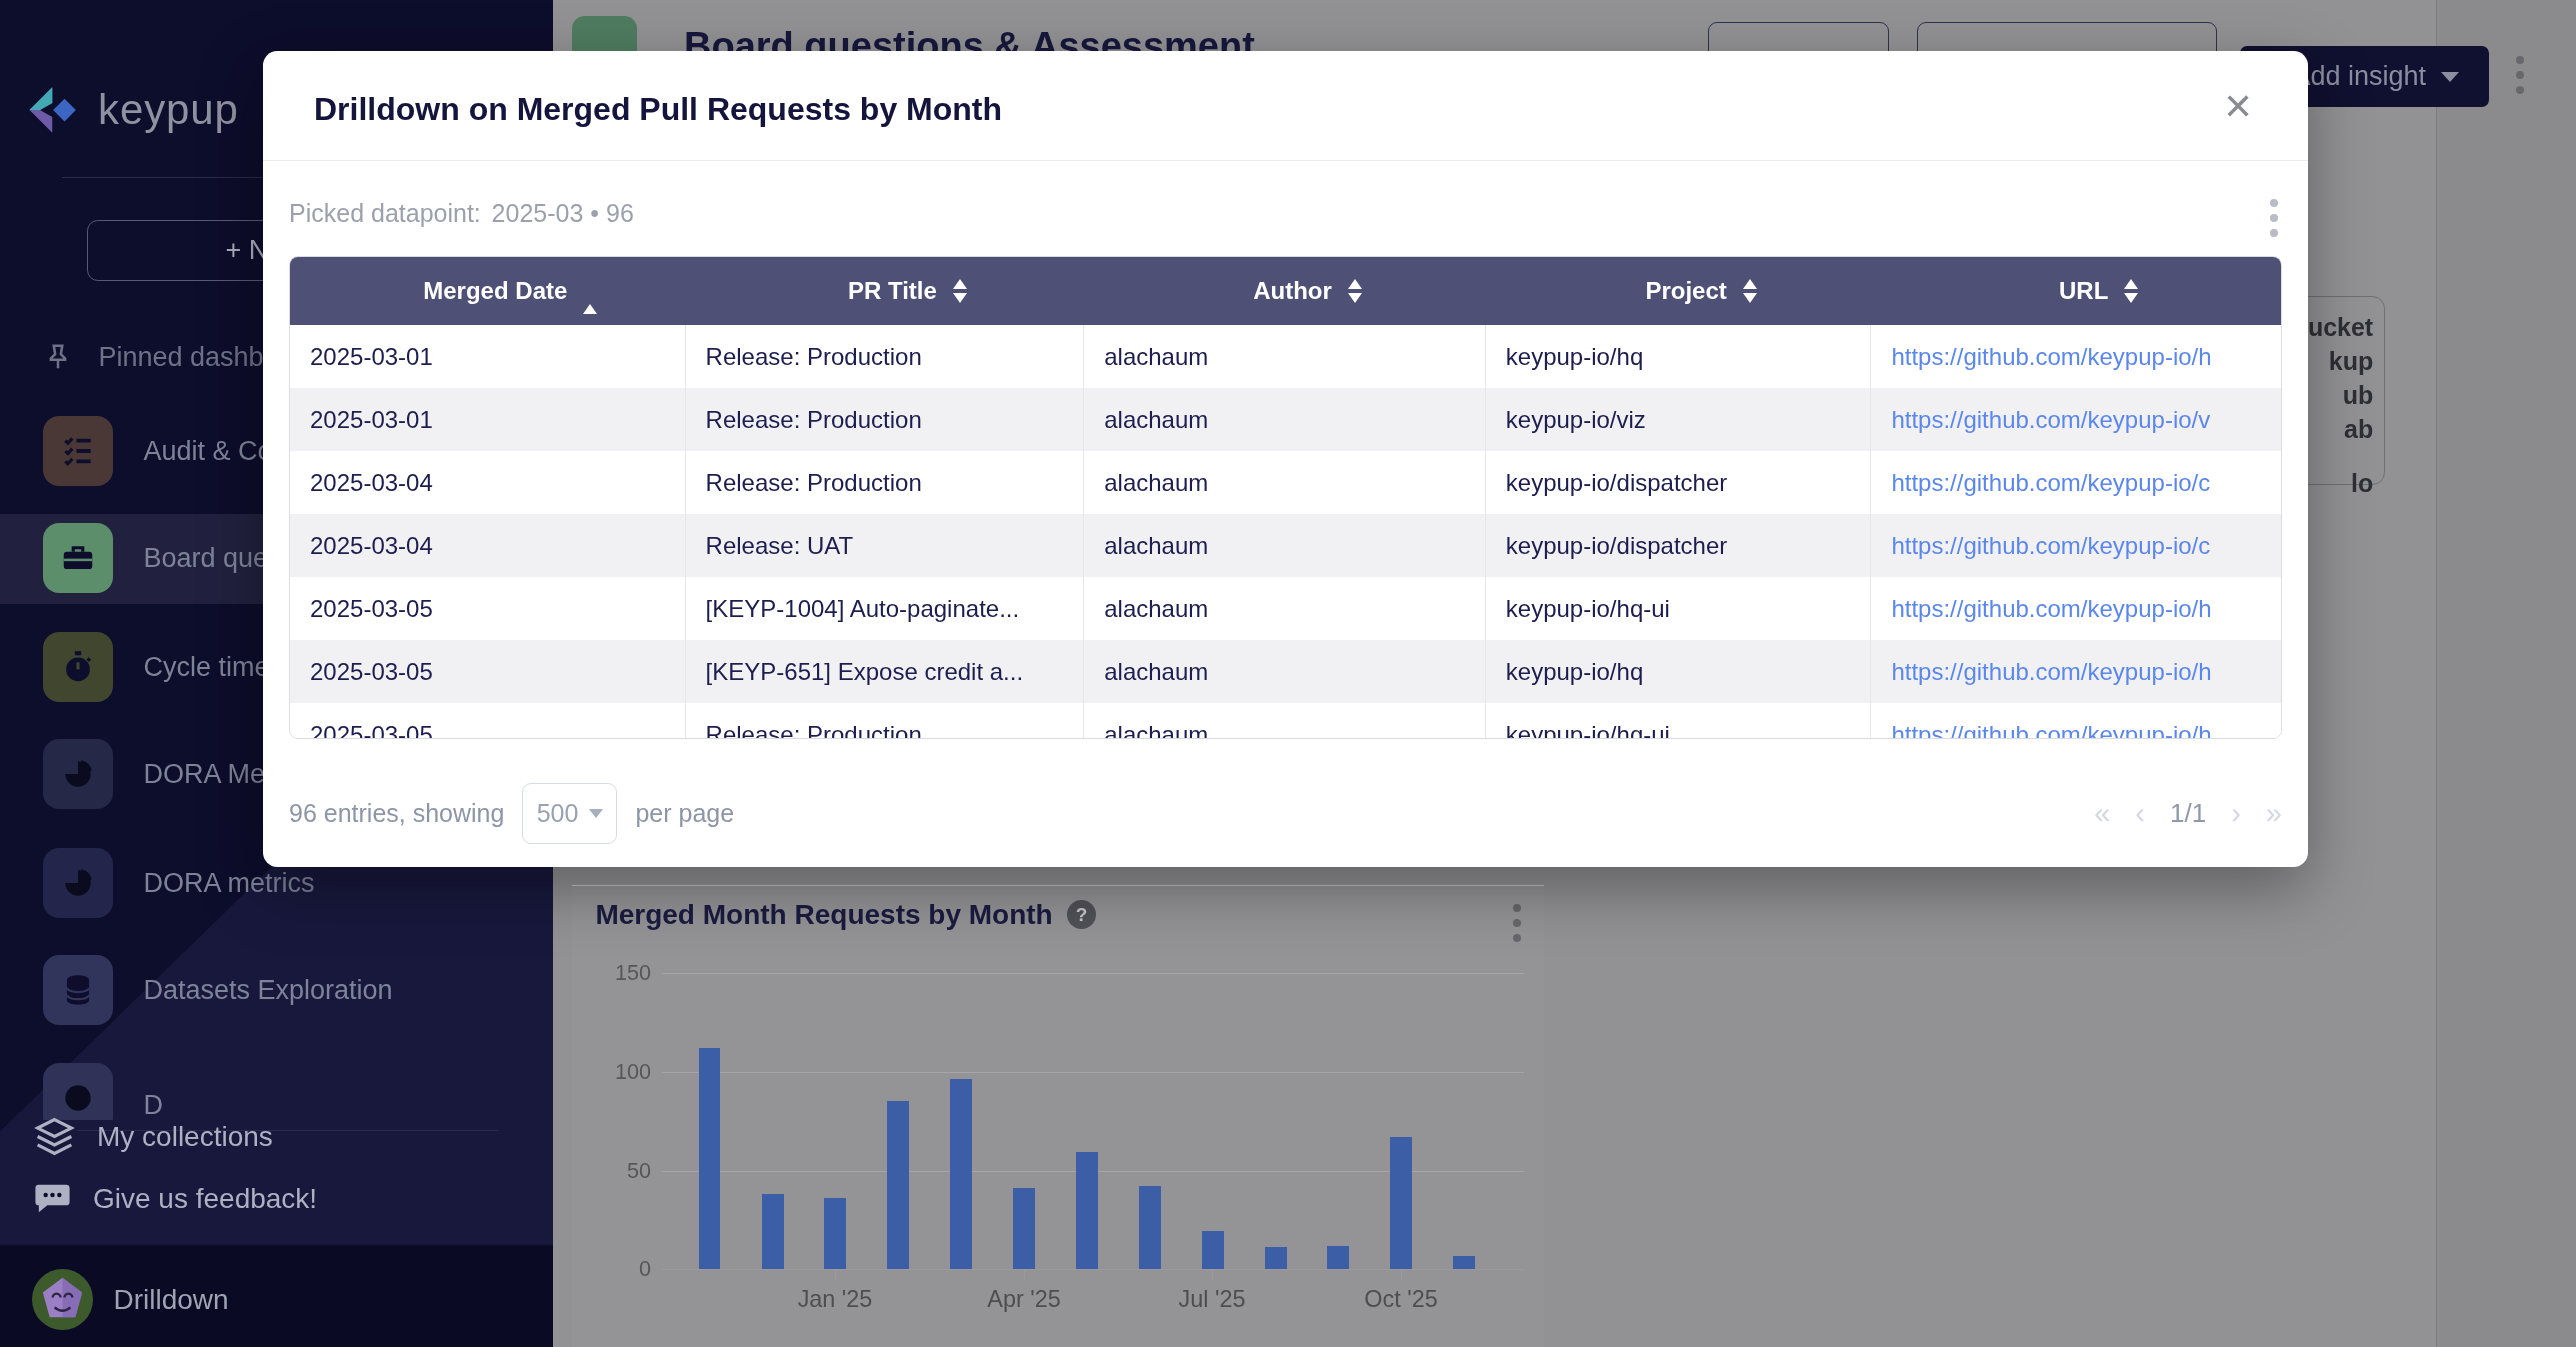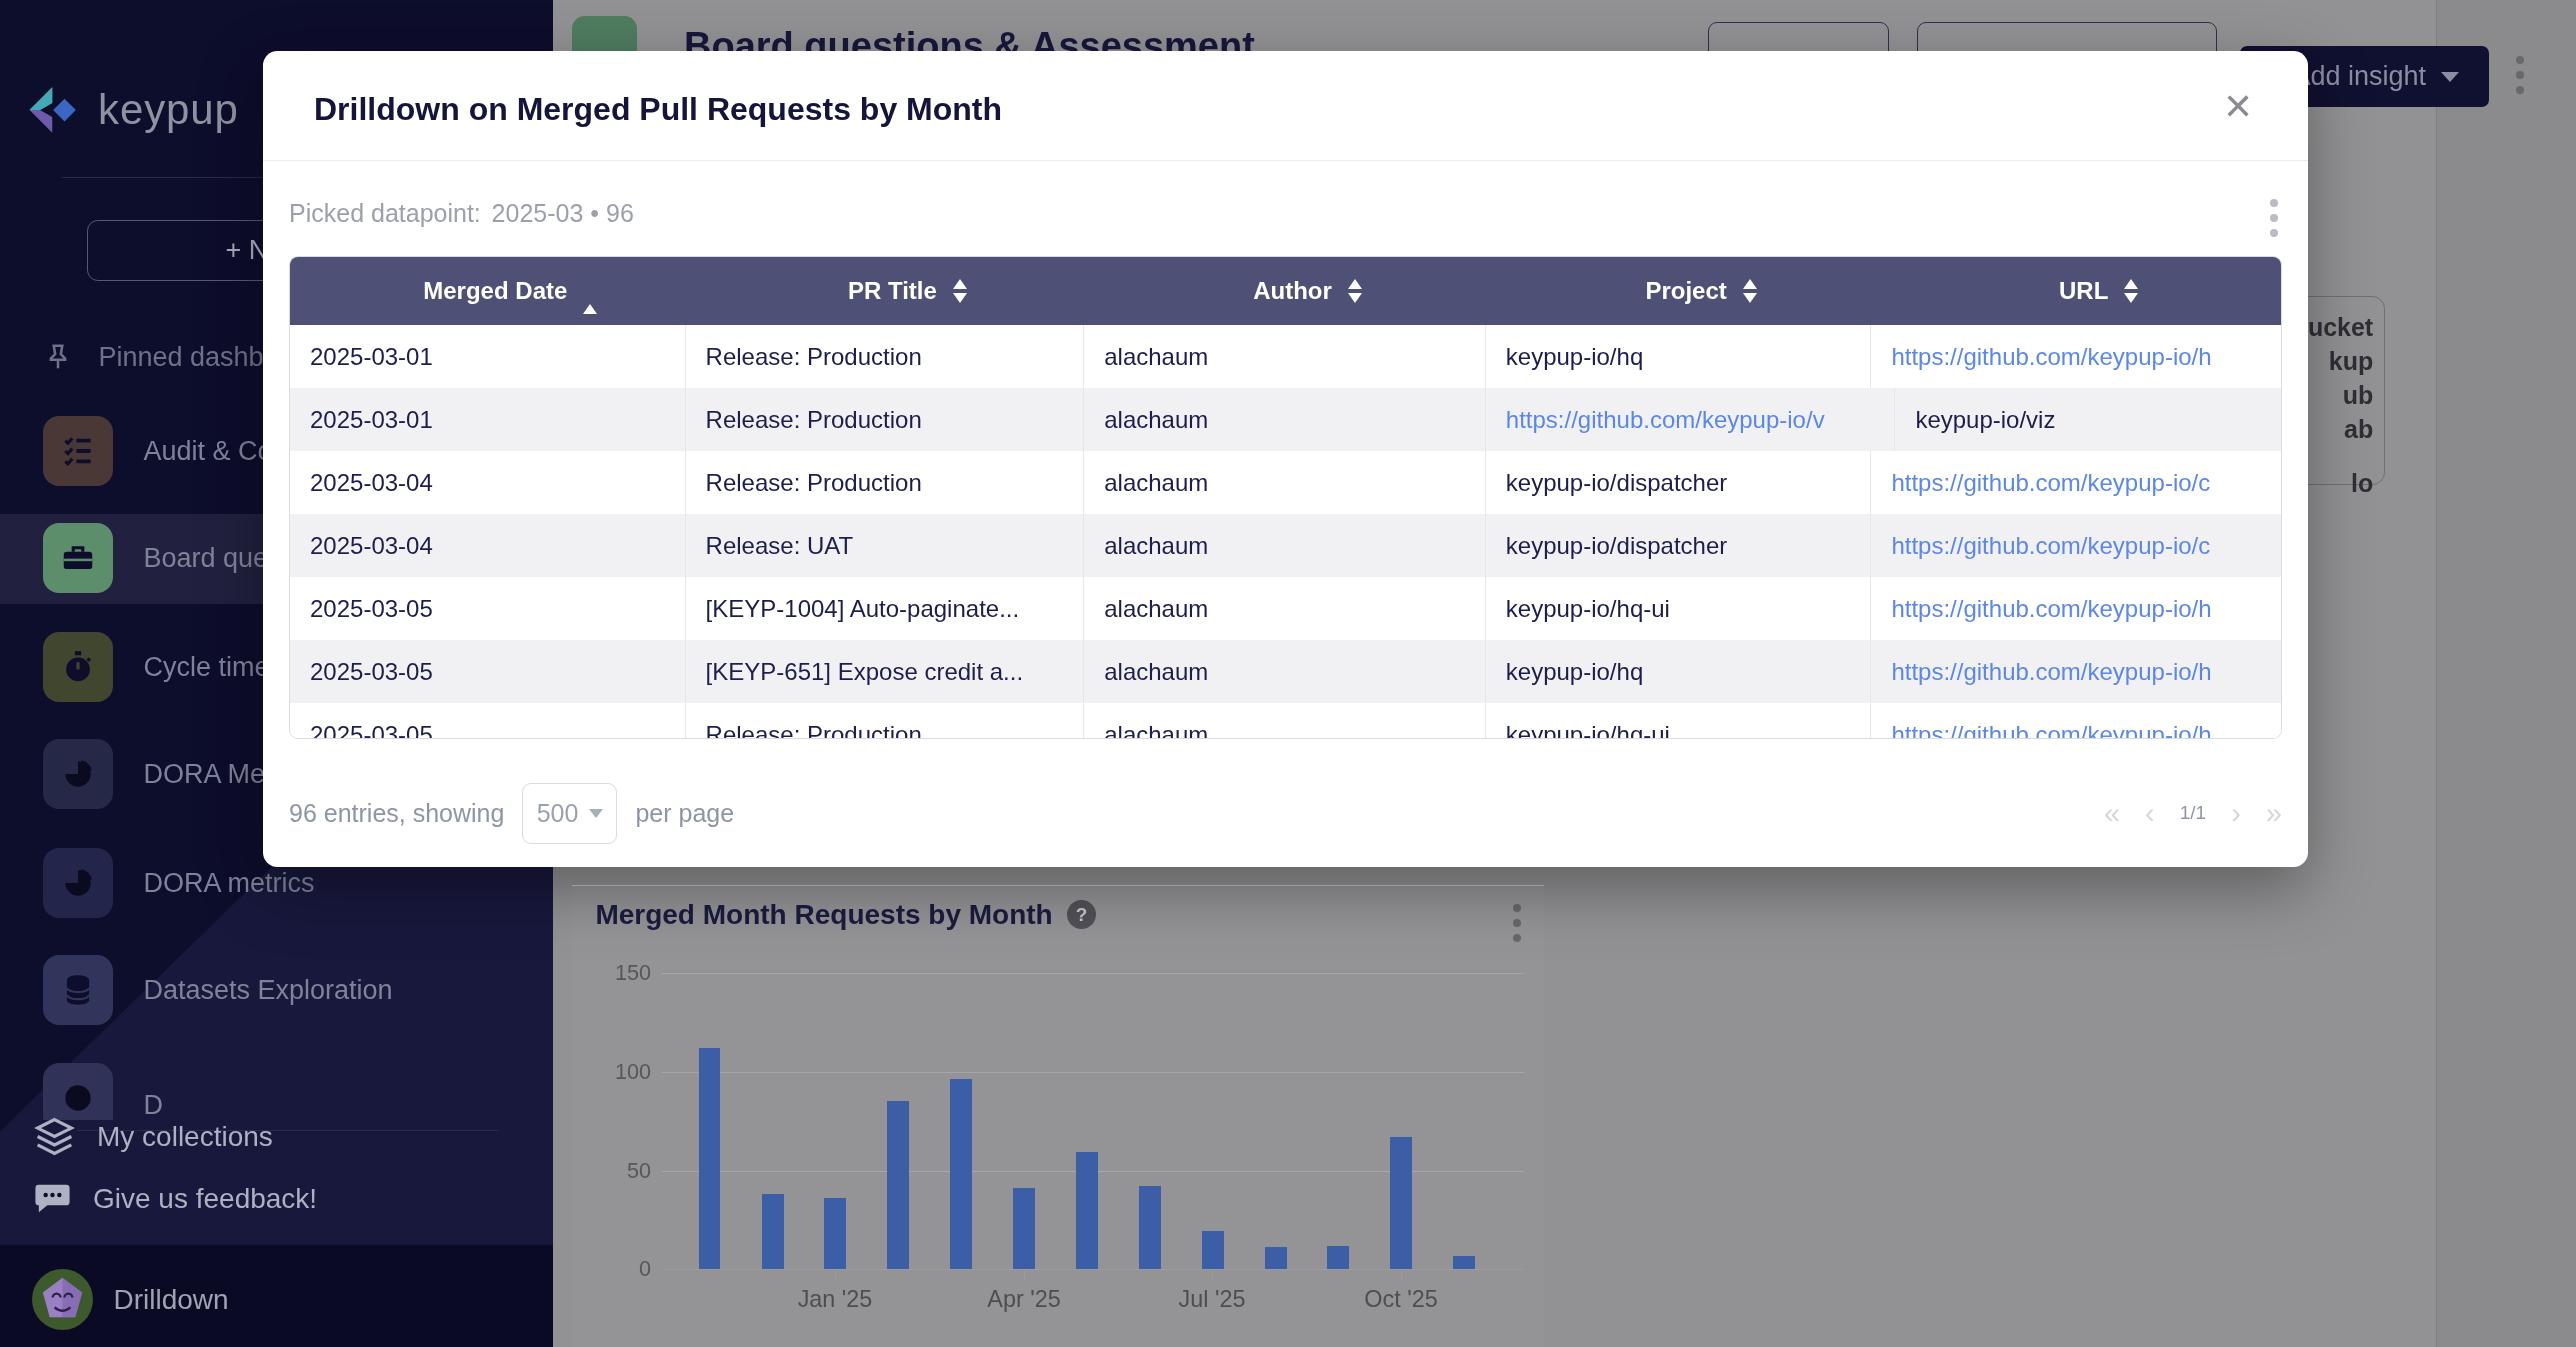--- a/index.html
+++ b/index.html
@@ -72,21 +72,21 @@
   .tr { display:flex; height:63px; background:#fff; }
   .tr.alt { background:#f1f1f4; }
   .td { display:flex; align-items:center; padding:0 20px; font-size:24px; color:#1d1d4f; border-right:0.9px solid #e6e6ec; overflow:hidden; white-space:nowrap; }
   .td:last-child { border-right:none; }
   .td a { color:#5b87ec; text-decoration:none; white-space:nowrap; }
 
   .modal-footer { position:absolute; left:26px; right:26px; top:726px; height:72px; display:flex; align-items:center; color:#8d95a6; font-size:25px; gap:18px; }
   .pagesize { width:95px; height:61px; border:1.8px solid #d7dbe4; border-radius:9px; display:flex; align-items:center; justify-content:center; gap:10.8px; color:#99a1b1; font-size:25px; cursor:pointer; }
   .caret-sm { width:0; height:0; border-left:7.2px solid transparent; border-right:7.2px solid transparent; border-top:9px solid #a7aebc; }
   .pager { margin-left:auto; display:flex; align-items:center; gap:25px; font-size:29px; color:#d3d7e0; }
-  .pager .pg-num { font-size:19px; color:#8f97a8; }
+  .pager .pg-num { font-size:26px; color:#8f97a8; }
   .pager span { cursor:pointer; }
 </style>
 </head>
 <body>
 
 <div id="root">
 
   <div id="main">
     <div class="right-col"></div>
 
@@ -356,24 +356,24 @@
             <div class="td" style="width: 402px;">alachaum</div>
             <div class="td" style="width: 386px;">keypup-io/hq</div>
             <div class="td" style="width: 410px;">
               <a href="#">https://github.com/keypup-io/h</a>
             </div>
           </div>
           <div class="tr alt">
             <div class="td" style="width: 396px;">2025-03-01</div>
             <div class="td" style="width: 399px;">Release: Production</div>
             <div class="td" style="width: 402px;">alachaum</div>
+            <div class="td" style="width: 386px;">keypup-io/viz</div>
             <div class="td" style="width: 410px;">
               <a href="#">https://github.com/keypup-io/v</a>
             </div>
-            <div class="td" style="width: 386px;">keypup-io/viz</div>
           </div>
           <div class="tr">
             <div class="td" style="width: 396px;">2025-03-04</div>
             <div class="td" style="width: 399px;">Release: Production</div>
             <div class="td" style="width: 402px;">alachaum</div>
             <div class="td" style="width: 386px;">keypup-io/dispatcher</div>
             <div class="td" style="width: 410px;">
               <a href="#">https://github.com/keypup-io/c</a>
             </div>
           </div>

